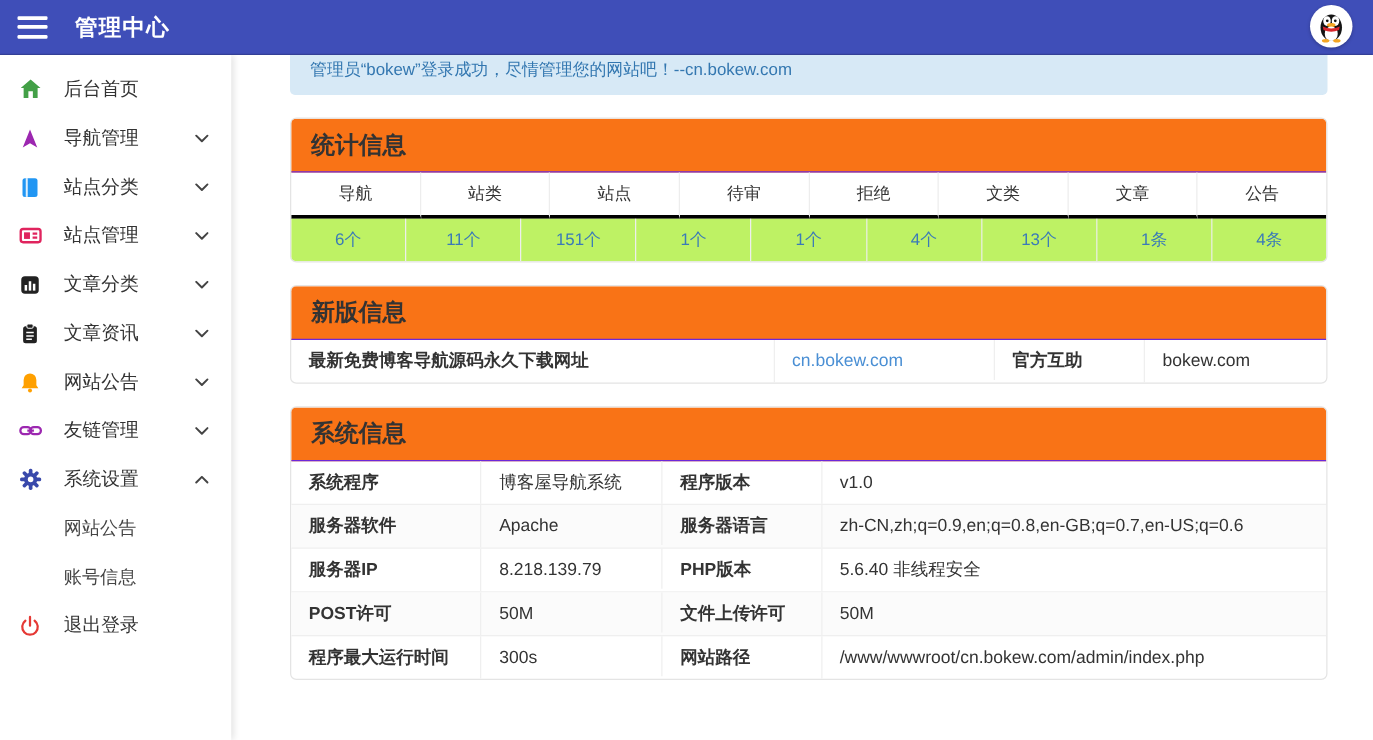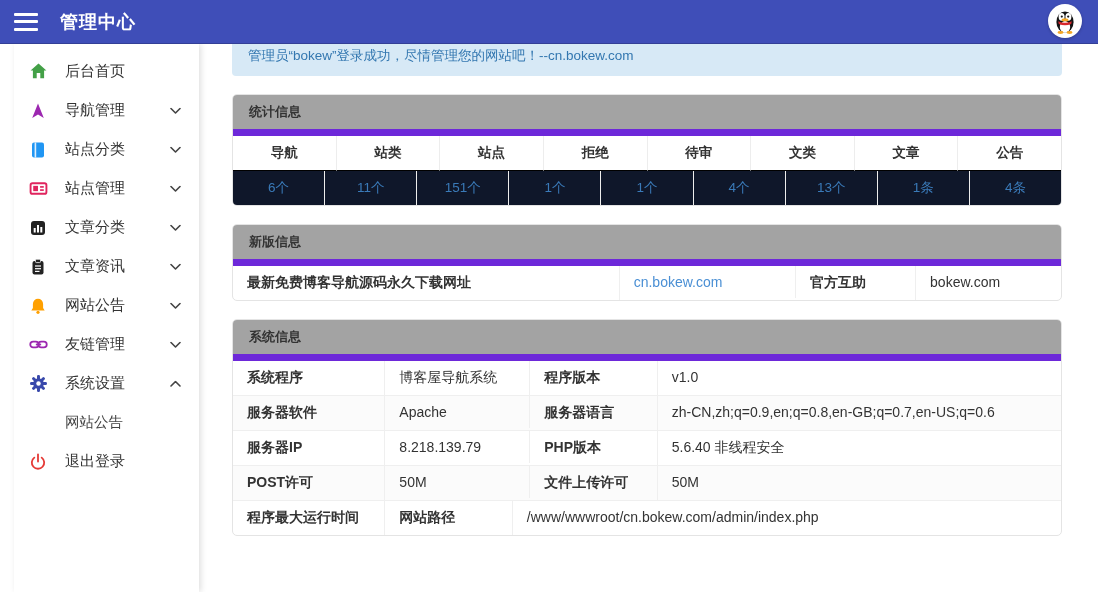--- a/index.html
+++ b/index.html
@@ -11,49 +11,49 @@
     display:flex; align-items:center; z-index:30; border-bottom:1px solid rgba(0,0,0,.18); }
   .hamburger { width:26px; height:20px; margin-left:14px; display:flex; flex-direction:column;
     justify-content:space-between; cursor:pointer; padding:1px 0; }
   .hamburger span { display:block; height:3px; width:24px; background:#fff; border-radius:1px; }
   .topbar-title { color:#fff; font-size:18px; font-weight:bold; margin-left:20px; letter-spacing:1px; }
   .avatar { position:absolute; right:16px; top:4px; width:34px; height:34px; border-radius:50%;
     background:#fff; display:flex; align-items:center; justify-content:center; cursor:pointer;
     box-shadow:0 1px 3px rgba(0,0,0,.25); }
 
   
-  .sidebar { position:fixed; top:44px; left:14px; bottom:0; width:185px; background:#fff;
+  .sidebar { position:fixed; top:44px; left:0; bottom:0; width:185px; background:#fff;
     box-shadow:2px 0 6px rgba(0,0,0,.13); z-index:20; padding-top:8px; }
   .side-item { height:39px; display:flex; align-items:center; padding:0 14px; cursor:pointer;
     position:relative; }
   .side-item .ic { width:20px; height:20px; display:flex; align-items:center; justify-content:center; }
   .side-item .lbl { margin-left:17px; font-size:15px; color:#333; }
   .side-item .chev { position:absolute; right:18px; top:50%; transform:translateY(-50%); display:flex; }
   .side-sub { height:39px; display:flex; align-items:center; padding-left:51px; font-size:14.5px;
     color:#444; cursor:pointer; }
 
   
   .main { margin-left:185px; height:592px; background:#fff; }
   .content { padding:36px 36px 0 47px; }
 
   .alert { background:#d7e9f6; border-radius:4px; padding:11px 16px; font-size:13.5px;
     color:#3377b0; margin-bottom:18px; }
 
   .card { border:1px solid #e4e4e4; border-radius:5px; margin-bottom:18px; background:#fff;
     overflow:hidden; }
-  .card-hd { background:#a3a3a3; border-bottom:7px solid #6d28d9; padding:8px 16px;
-    font-size:13px; font-weight:bold; color:#333; }
+  .card-hd { background:#f97316; border-bottom:1px solid #6d28d9; padding:8px 16px;
+    font-size:19px; font-weight:bold; color:#333; }
 
   
   .stats-row { display:flex; }
   .stats-cell { flex:1; text-align:center; padding:8px 4px; font-size:13.5px;
     border-right:1px solid #ededed; }
   .stats-cell:last-child { border-right:none; }
-  .stats-head .stats-cell { font-weight:bold; color:#333; border-bottom:1px solid #000000; }
-  .stats-vals .stats-cell { color:#3a7ab8; background:#0f172a; cursor:pointer; }
+  .stats-head .stats-cell { font-weight:normal; color:#333; border-bottom:3px solid #000000; }
+  .stats-vals .stats-cell { color:#3a7ab8; background:#bef264; cursor:pointer; }
 
   
   .trow { display:flex; border-bottom:1px solid #efefef; font-size:14px; align-items:flex-start; }
   .trow:last-child { border-bottom:none; }
   .tcell { padding:8px 14px; border-right:1px solid #efefef; display:flex; align-items:center; }
   .tcell:last-child { border-right:none; }
   .tkey { font-weight:bold; color:#333; }
   .tval { color:#333; }
   .trow:nth-child(odd) { background:#fbfbfb; }
 
@@ -231,20 +231,23 @@
     <span class="chev">
       <svg width="11" height="7" viewBox="0 0 11 7">
           <polyline points="1,5.5 5.5,1 10,5.5" stroke="#444" stroke-width="1.6" fill="none" stroke-linecap="round" stroke-linejoin="round"></polyline>
         </svg>
     </span>
   </div>
 
   <div class="side-sub">
     <span>网站公告</span>
   </div>
+  <div class="side-sub">
+    <span>账号信息</span>
+  </div>
 
   <div class="side-item">
     <span class="ic">
       <svg width="18" height="18" viewBox="0 0 18 18">
           <path d="M5.3 4.6a6.2 6.2 0 1 0 7.4 0" fill="none" stroke="#e53935" stroke-width="1.8" stroke-linecap="round"></path>
           <line x1="9" y1="1.5" x2="9" y2="8.5" stroke="#e53935" stroke-width="1.8" stroke-linecap="round"></line>
         </svg>
     </span>
     <span class="lbl">退出登录</span>
   </div>
@@ -255,22 +258,22 @@
   <div class="content">
 
     <div class="alert">管理员“bokew”登录成功，尽情管理您的网站吧！--cn.bokew.com</div>
 
     <div class="card">
       <div class="card-hd">统计信息</div>
       <div class="stats-row stats-head">
         <div class="stats-cell">导航</div>
         <div class="stats-cell">站类</div>
         <div class="stats-cell">站点</div>
+        <div class="stats-cell">待审</div>
         <div class="stats-cell">拒绝</div>
-        <div class="stats-cell">待审</div>
         <div class="stats-cell">文类</div>
         <div class="stats-cell">文章</div>
         <div class="stats-cell">公告</div>
       </div>
       <div class="stats-row stats-vals">
         <div class="stats-cell">6个</div>
         <div class="stats-cell">11个</div>
         <div class="stats-cell">151个</div>
         <div class="stats-cell">1个</div>
         <div class="stats-cell">1个</div>
@@ -315,20 +318,21 @@
         <div class="tcell tval sys-c4">5.6.40 非线程安全</div>
       </div>
       <div class="trow">
         <div class="tcell tkey sys-c1">POST许可</div>
         <div class="tcell tval sys-c2">50M</div>
         <div class="tcell tkey sys-c3">文件上传许可</div>
         <div class="tcell tval sys-c4">50M</div>
       </div>
       <div class="trow">
         <div class="tcell tkey sys-c1">程序最大运行时间</div>
+        <div class="tcell tval sys-c2">300s</div>
         <div class="tcell tkey sys-c3">网站路径</div>
         <div class="tcell tval sys-c4">/www/wwwroot/cn.bokew.com/admin/index.php</div>
       </div>
     </div>
 
   </div>
 
 </div>
 
 </body></html>

